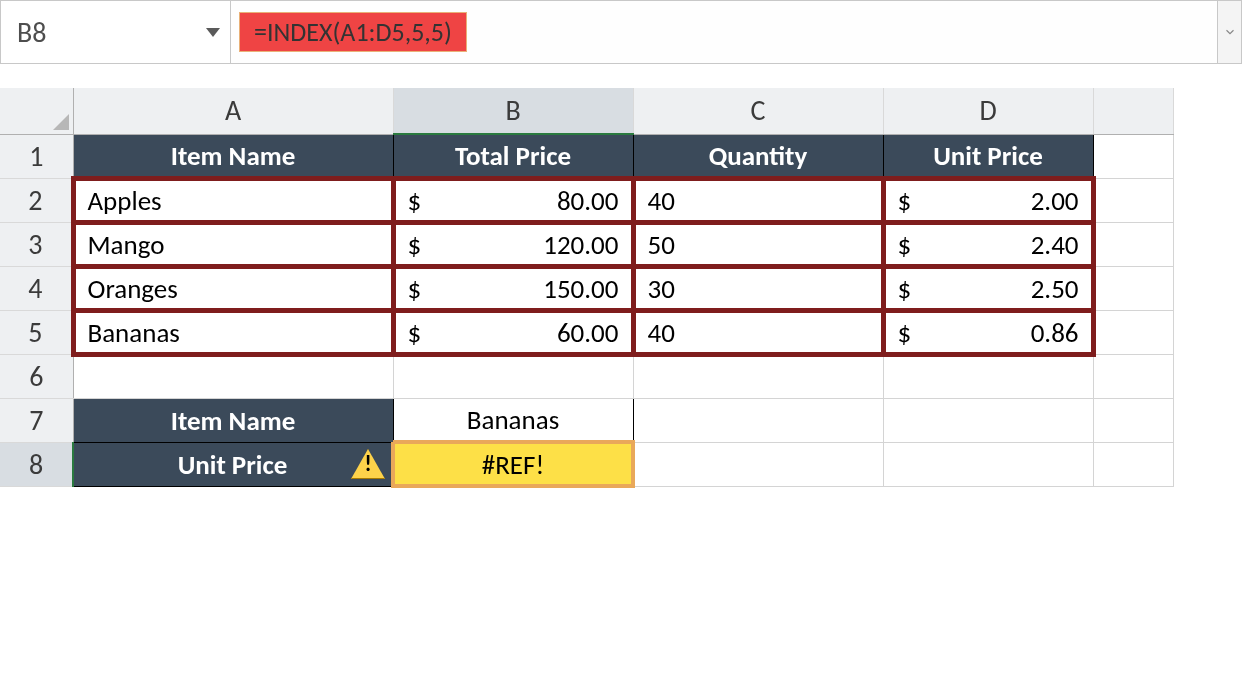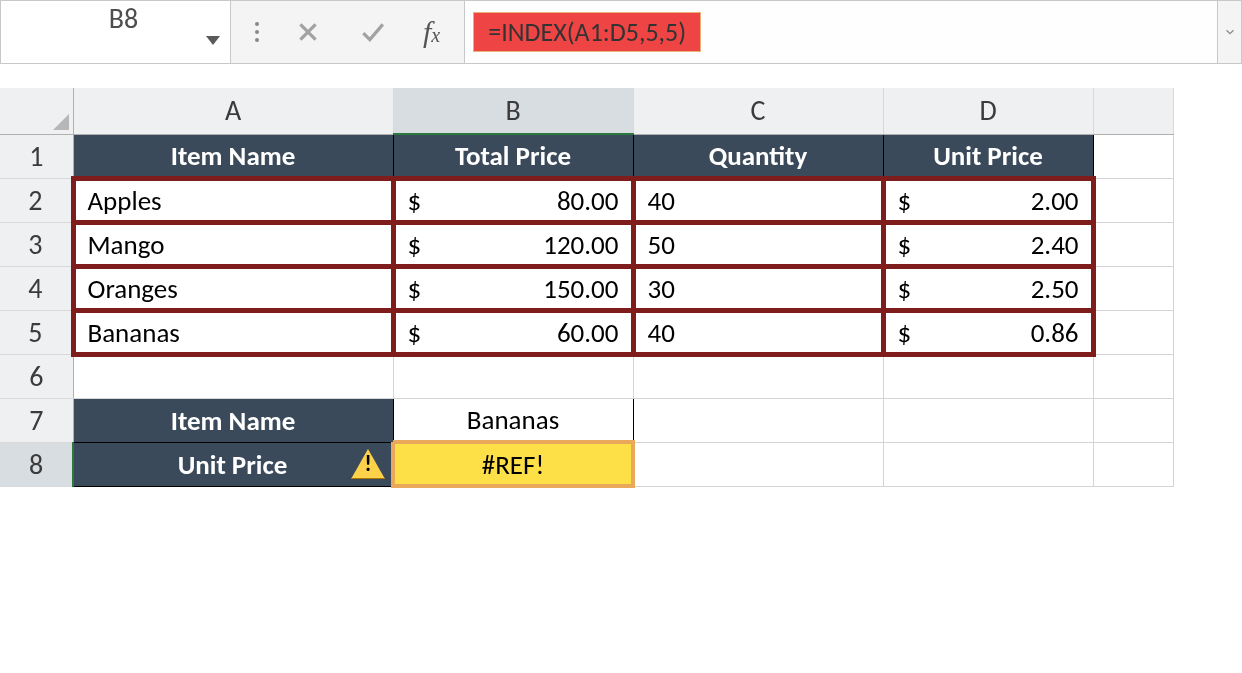--- a/index.html
+++ b/index.html
@@ -24,21 +24,20 @@
   .name-box {
     width: 230px;
     display: flex;
     align-items: center;
     padding-left: 16px;
     font-size: 28px;
     color: #4e4e4e;
     border-right: 1px solid #c8c8c8;
     position: relative;
     background: #fff;
-    flex-direction: column;
   }
   .name-box .dd {
     margin-left: auto;
     margin-right: 10px;
     width: 0; height: 0;
     border-left: 7px solid transparent;
     border-right: 7px solid transparent;
     border-top: 9px solid #5a5a5a;
   }
   .fx-section {
@@ -198,34 +197,20 @@
   .cE{width:80px;}
 </style>
 </head>
 <body>
 
 <div class="formula-bar">
   <div class="name-box">
     <span>B8</span>
     <span class="dd"></span>
   </div>
-  <div class="fx-section">
-    <span class="fx-btn dot"></span>
-    <span class="fx-btn">
-      <svg width="26" height="26" viewBox="0 0 24 24">
-          <path d="M5 5 L19 19 M19 5 L5 19" stroke="#a2a2a2" stroke-width="3" fill="none"></path>
-        </svg>
-    </span>
-    <span class="fx-btn">
-      <svg width="30" height="26" viewBox="0 0 24 24">
-          <path d="M4 13 L10 19 L22 5" stroke="#a2a2a2" stroke-width="3" fill="none"></path>
-        </svg>
-    </span>
-    <span class="fx-label">f<span style="font-size:20px;">x</span></span>
-  </div>
   <div class="formula-input">
     <span class="formula-text">=INDEX(A1:D5,5,5)</span>
   </div>
   <div class="fb-expand">
     <svg viewBox="0 0 24 24">
         <path d="M6 9l6 6 6-6" stroke-width="2"></path>
       </svg>
   </div>
 </div>
 

